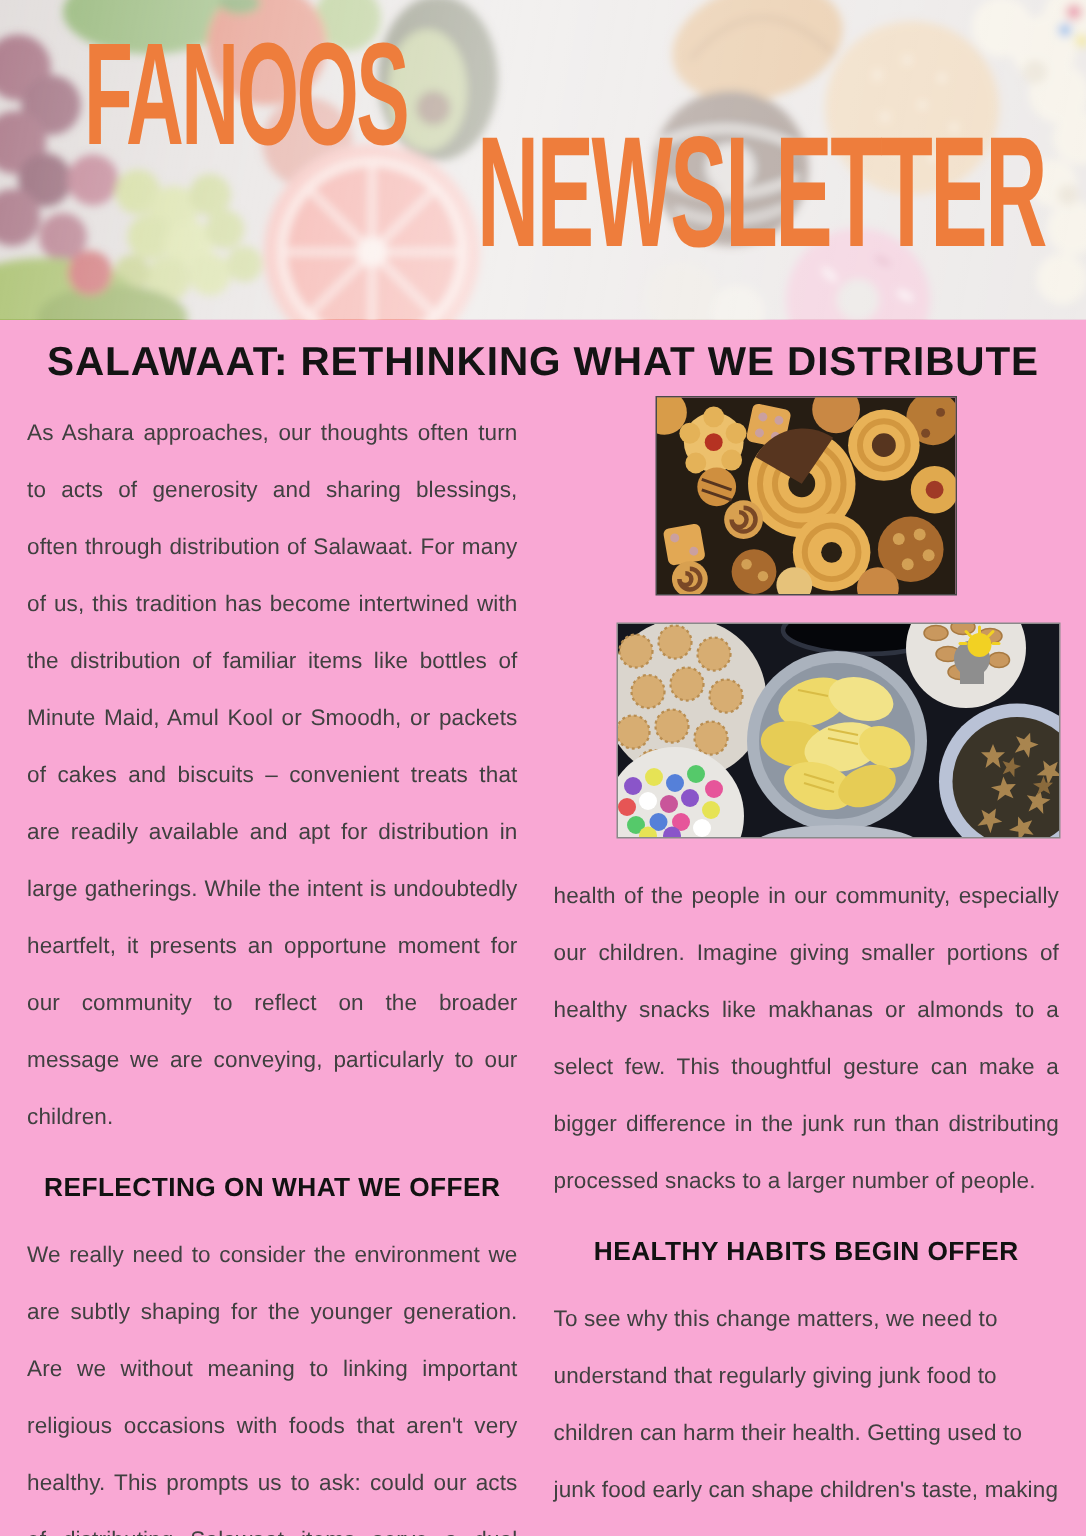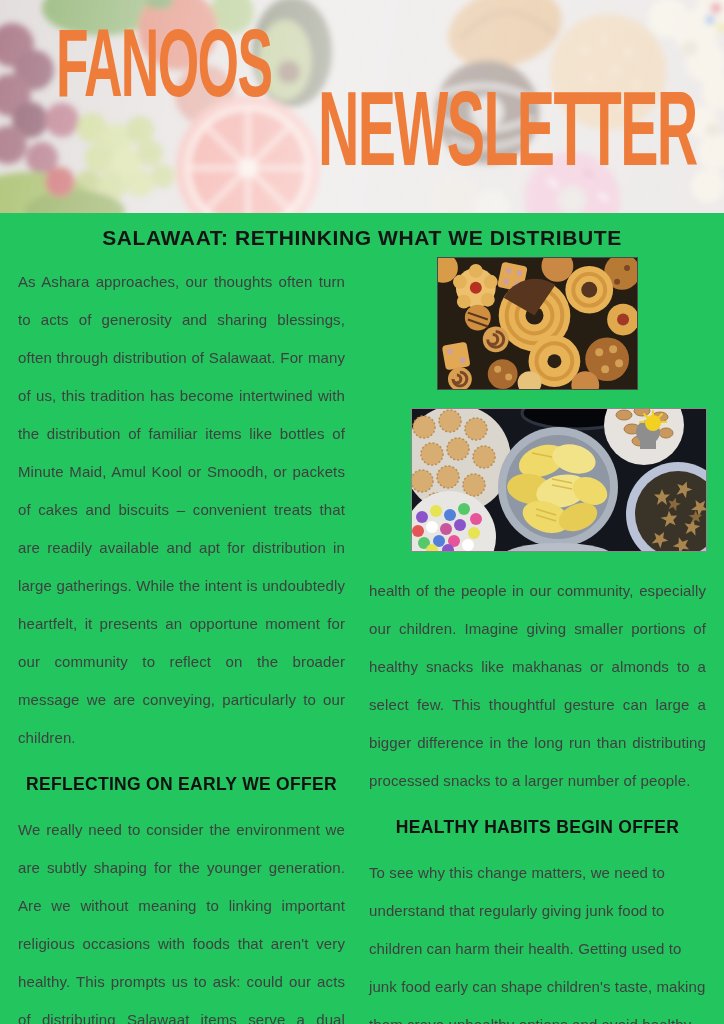--- a/index.html
+++ b/index.html
@@ -1,17 +1,17 @@
 <!DOCTYPE html>
 <html><head>
 <meta charset="utf-8">
 <style>
   html,body { margin:0; padding:0; }
   body { font-family:"Liberation Sans", sans-serif; background:#ffffff; }
-  .page { position:relative; width:724px; height:1024px; background:#22c55e; overflow:hidden; }
+  .page { position:relative; width:724px; height:1024px; background:#f9a8d4; overflow:hidden; }
 
   
   .masthead { position:relative; width:724px; height:213px; overflow:hidden; background:#d9d3d1; }
   .banner-bg { position:absolute; left:0; top:0; width:724px; height:213px; }
   .banner-overlay { position:absolute; left:0; top:0; width:724px; height:213px;
     background:linear-gradient(100deg,
       rgba(255,255,255,0.26) 0%,
       rgba(255,255,255,0.50) 22%,
       rgba(255,255,255,0.66) 45%,
       rgba(255,255,255,0.60) 70%,
@@ -26,21 +26,21 @@
     position:absolute; top:76px; left:318px;
     font-size:105px; font-weight:700; line-height:1; letter-spacing:-3px;
     color:#EE7D3C; transform:scaleX(0.546); transform-origin:left top;
     white-space:nowrap;
   }
 
   
   main { padding-top:13px; }
   h1.article-title {
     margin:0 0 13px 0; text-align:center;
-    font-size:21px; font-weight:700; letter-spacing:0.6px; color:#141414;
+    font-size:27px; font-weight:700; letter-spacing:0.6px; color:#141414;
     line-height:1.15;
   }
   .columns { display:flex; padding:0 18px; gap:24px; }
   .col-left  { width:327px; }
   .col-right { width:337px; }
 
   p.body-text {
     margin:0 0 17px 0;
     font-size:15px; line-height:38px; color:#404040;
     text-align:justify; letter-spacing:0.1px;
@@ -166,21 +166,21 @@
     <div class="brand-sub">NEWSLETTER</div>
   </header>
 
   <main>
     <h1 class="article-title">SALAWAAT: RETHINKING WHAT WE DISTRIBUTE</h1>
 
     <div class="columns">
 
       <div class="col-left">
         <p class="body-text">As Ashara approaches, our thoughts often turn to acts of generosity and sharing blessings, often through distribution of Salawaat. For many of us, this tradition has become intertwined with the distribution of familiar items like bottles of Minute Maid, Amul Kool or Smoodh, or packets of cakes and biscuits – convenient treats that are readily available and apt for distribution in large gatherings. While the intent is undoubtedly heartfelt, it presents an opportune moment for our community to reflect on the broader message we are conveying, particularly to our children.</p>
-        <h2 class="section-heading">REFLECTING ON EARLY WE OFFER</h2>
+        <h2 class="section-heading">REFLECTING ON WHAT WE OFFER</h2>
         <p class="body-text">We really need to consider the environment we are subtly shaping for the younger generation. Are we without meaning to linking important religious occasions with foods that aren't very healthy. This prompts us to ask: could our acts of distributing Salawaat items serve a dual purpose – not only as a means of spiritual sharing, but also as an opportunity to promote well-being?</p>
       </div>
 
       <div class="col-right">
 
         <figure class="fig-cookies">
           <svg viewBox="0 0 200 132" preserveAspectRatio="none" aria-hidden="true">
             <rect width="200" height="132" fill="#261d13"></rect>
             <circle cx="5" cy="10" r="15" fill="#d89c49"></circle>
             <circle cx="120" cy="8" r="16" fill="#c98844"></circle>
@@ -362,20 +362,20 @@
               <circle cx="42" cy="132" r="6" fill="#e6559a"></circle>
                 <circle cx="56" cy="136" r="6" fill="#ffffff"></circle>
               <circle cx="20" cy="141" r="6" fill="#e6e355"></circle>
                 <circle cx="36" cy="141" r="6" fill="#8a55c9"></circle>
             </g>
 
             <ellipse cx="146" cy="148" rx="56" ry="14" fill="#b8bec8"></ellipse>
           </svg>
         </figure>
 
-        <p class="body-text first-right">health of the people in our community, especially our children. Imagine giving smaller portions of healthy snacks like makhanas or almonds to a select few. This thoughtful gesture can large a bigger difference in the long run than distributing processed snacks to a larger number of people.</p>
+        <p class="body-text first-right">health of the people in our community, especially our children. Imagine giving smaller portions of healthy snacks like makhanas or almonds to a select few. This thoughtful gesture can make a bigger difference in the junk run than distributing processed snacks to a larger number of people.</p>
         <h2 class="section-heading">HEALTHY HABITS BEGIN OFFER</h2>
         <p class="body-text ragged">To see why this change matters, we need to understand that regularly giving junk food to children can harm their health. Getting used to junk food early can shape children's taste, making them crave unhealthy options and avoid healthy foods. This can lead to bad eating habits that continue into adulthood.</p>
       </div>
 
     </div>
   </main>
 </div>
 
 </body></html>

